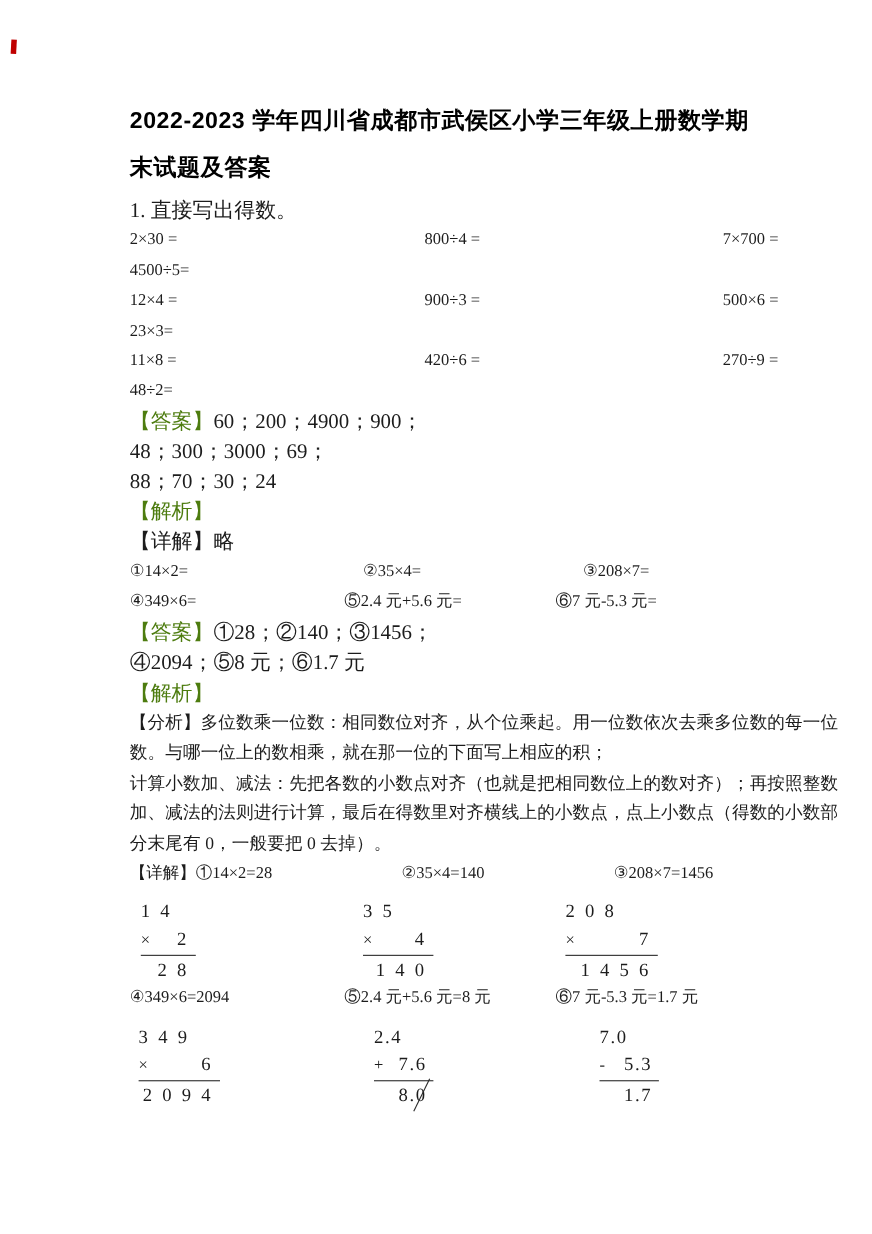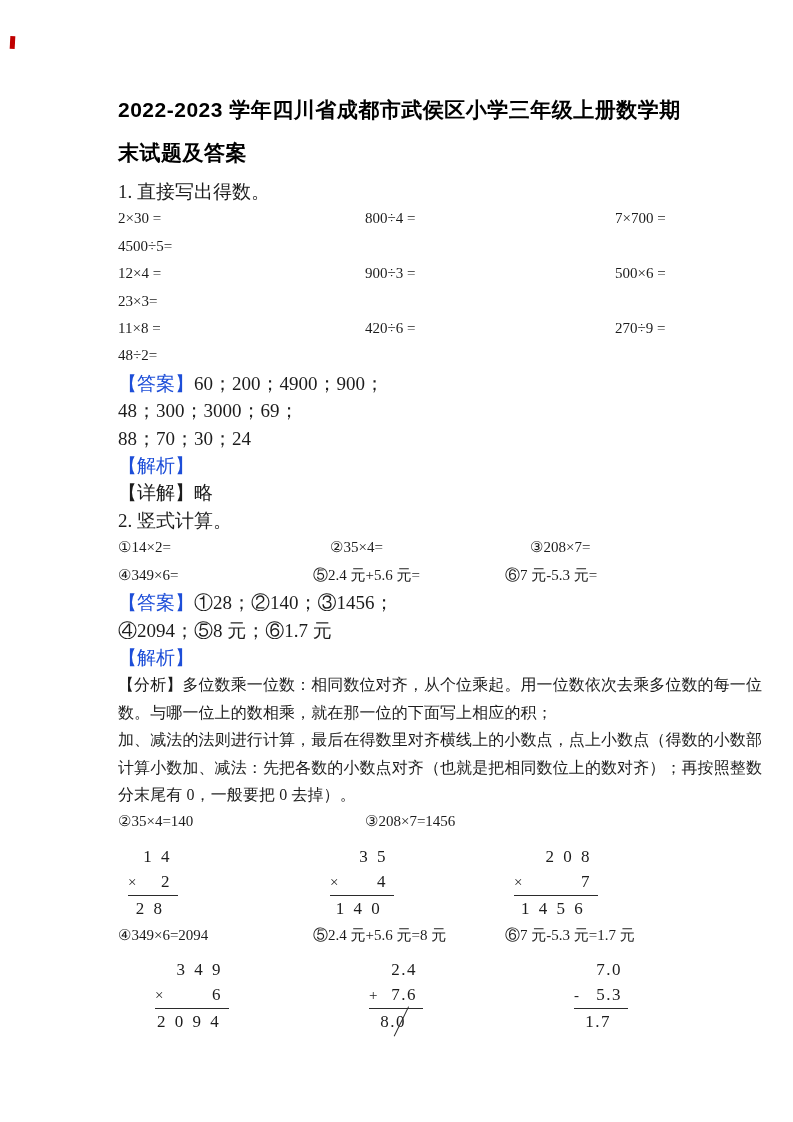--- a/index.html
+++ b/index.html
@@ -14,39 +14,39 @@
   .content { padding:88px 110px 0 118px; }
   .title {
     margin:0; font-family:"Liberation Sans", sans-serif; font-weight:700;
     font-size:21px; line-height:43px; letter-spacing:0.5px; color:#000000;
   }
   .t-line { white-space:nowrap; }
   .body { margin-top:4px; }
   .line { font-size:19px; line-height:27.4px; white-space:pre; }
   .grid3 { display:grid; font-size:15px; line-height:27.4px; }
   .grid3 > span { white-space:pre; }
-  .cols-a { grid-template-columns:247px 250px 1fr; }
+  .cols-a { grid-template-columns:247px 250px 1fr;gap:21px; }
   .cols-b { grid-template-columns:212px 200px 1fr; }
   .cols-c { grid-template-columns:195px 192px 1fr; }
   .cols-d { grid-template-columns:247px 193px 1fr; }
-  .blue { color:#1d4ed8; }
+  .blue { color:#4d7c0f; }
   .para { font-size:16px; letter-spacing:0.1px; }
   
   .vc-row { position:relative; height:78px; }
   .vc-row1 { margin-top:8px; }
-  .vc-row2 { margin-top:8px;margin-left:29px; }
+  .vc-row2 { margin-top:8px; }
   .vc { position:absolute; top:0; font-size:17px; line-height:25px; letter-spacing:2.5px; }
   .vc.dec { letter-spacing:1.5px; }
-  .vc .num { text-align:right; padding-right:6px; white-space:pre; }
+  .vc .num { text-align:left; padding-right:6px; white-space:pre; }
   .vc .mid {
     display:flex; justify-content:space-between; align-items:baseline;
     border-bottom:1.5px solid #2b2b2b; padding-right:6px; white-space:pre;
   }
   .vc .op { font-size:15px; letter-spacing:0; }
-  .vc .res { text-align:center; padding-right:6px; white-space:pre; }
+  .vc .res { text-align:right; padding-right:6px; white-space:pre; }
   .struck { position:relative; display:inline-block; }
   .struck::after {
     content:""; position:absolute; left:48%; top:-16%; height:130%;
     border-left:1.6px solid #2b2b2b; transform:rotate(26deg);
   }
 </style>
 </head>
 <body>
 
 <div class="page">
@@ -92,44 +92,44 @@
         <span></span>
         <span></span>
       </div>
 
       <div class="line"><span class="blue">【答案】</span><span>60；200；4900；900；</span></div>
       <div class="line">48；300；3000；69；</div>
       <div class="line">88；70；30；24</div>
       <div class="line blue">【解析】</div>
       <div class="line"><span>【详解】</span><span>略</span></div>
 
-      <div class="line">2. 竖式计算。</div>
 
       <div class="grid3 cols-b">
         <span>①14×2=</span>
         <span>②35×4=</span>
         <span>③208×7=</span>
       </div>
       <div class="grid3 cols-c">
         <span>④349×6=</span>
         <span>⑤2.4 元+5.6 元=</span>
         <span>⑥7 元-5.3 元=</span>
       </div>
 
       <div class="line"><span class="blue">【答案】</span><span>①28；②140；③1456；</span></div>
       <div class="line">④2094；⑤8 元；⑥1.7 元</div>
       <div class="line blue">【解析】</div>
 
       <div class="line para">【分析】多位数乘一位数：相同数位对齐，从个位乘起。用一位数依次去乘多位数的每一位</div>
       <div class="line para">数。与哪一位上的数相乘，就在那一位的下面写上相应的积；</div>
+      <div class="line para">计算小数加、减法：先把各数的小数点对齐（也就是把相同数位上的数对齐）；再按照整数</div>
       <div class="line para">加、减法的法则进行计算，最后在得数里对齐横线上的小数点，点上小数点（得数的小数部</div>
-      <div class="line para">计算小数加、减法：先把各数的小数点对齐（也就是把相同数位上的数对齐）；再按照整数</div>
       <div class="line para">分末尾有 0，一般要把 0 去掉）。</div>
 
       <div class="grid3 cols-d">
+        <span>【详解】①14×2=28</span>
         <span>②35×4=140</span>
         <span>③208×7=1456</span>
       </div>
 
       <div class="vc-row vc-row1">
         <div class="vc" style="left:10px; width:50px;">
           <div class="num">1 4</div>
           <div class="mid"><span class="op">×</span><span>2</span></div>
           <div class="res">2 8</div>
         </div>

